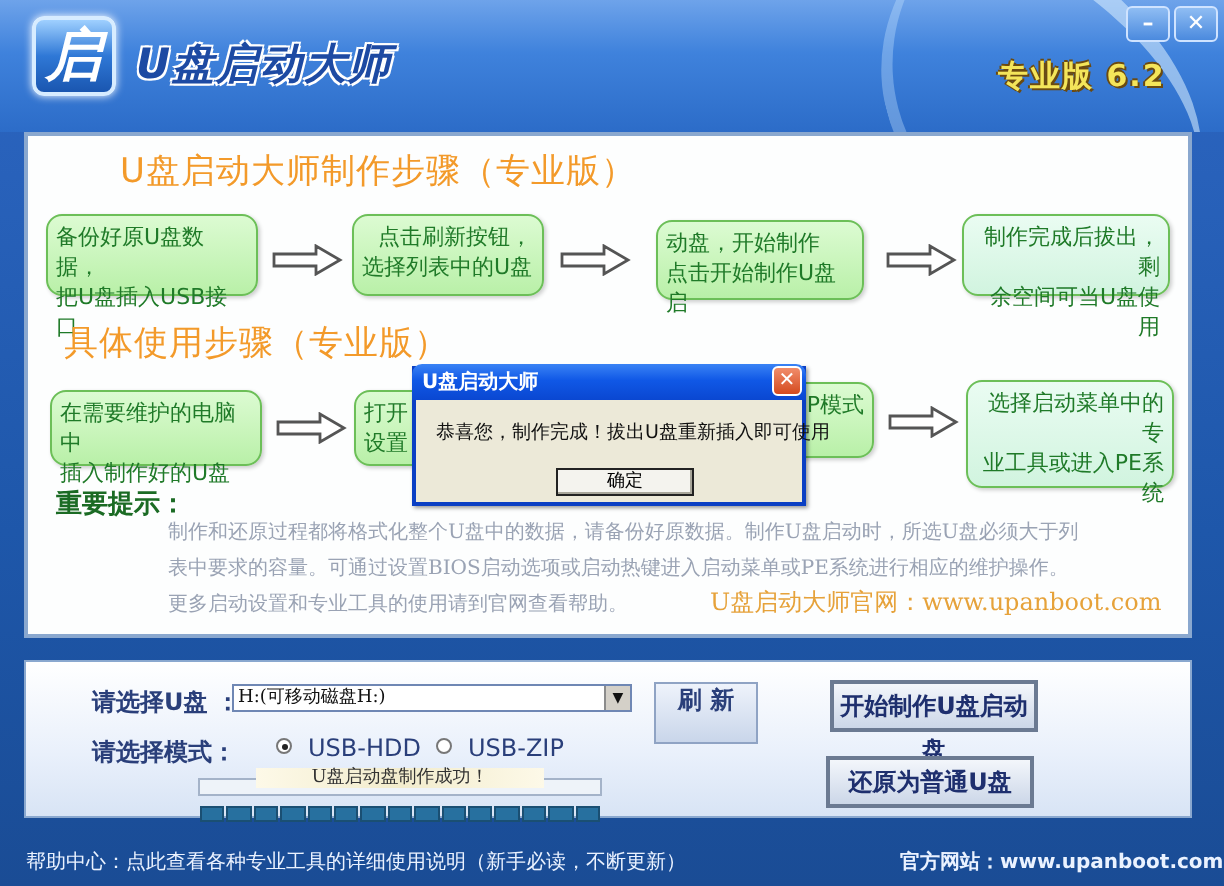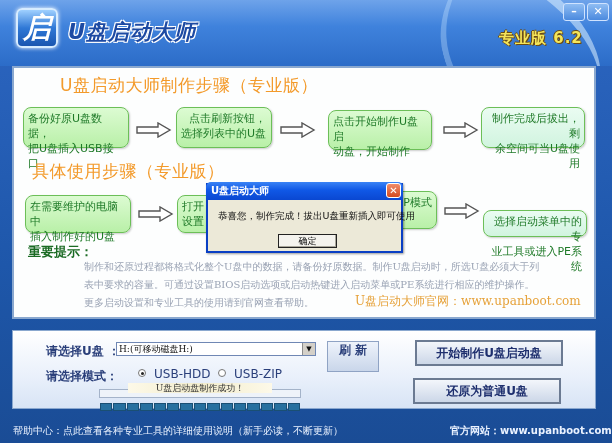--- a/index.html
+++ b/index.html
@@ -52,21 +52,21 @@
     background: linear-gradient(180deg, #ffffff 0%, #e9f0fb 60%, #d8e4f5 100%); border: 1px solid #8aa8cf; }
   .lbl { position: absolute; font-size: 12px; color: #2a3f7a; font-weight: bold; }
   .drive-select { position: absolute; left: 116px; top: 342px; width: 200px; height: 14px; background: #fff;
     border: 1px solid #6f87b4; font-size: 9px; color: #111; line-height: 12px; padding-left: 2px;
     font-family: "DejaVu Serif", serif; }
   .drive-select .dd { position: absolute; right: 0; top: 0; width: 13px; height: 12px; background: #d4d0c8;
     border-left: 1px solid #8c8c8c; font-size: 7px; text-align: center; line-height: 12px; }
   .refresh-btn { position: absolute; left: 327px; top: 341px; width: 52px; height: 31px;
     background: linear-gradient(180deg, #eef3fb, #c9d6ea); border: 1px solid #8fa3c4; color: #2a3f7a;
     font-size: 12px; font-weight: bold; text-align: center; line-height: 16px; }
-  .big-btn { position: absolute; width: 148px; height: 26px; background: linear-gradient(180deg, #f3f6fb, #ccd7e8);
+  .big-btn { position: absolute; width: 104px; height: 26px; background: linear-gradient(180deg, #f3f6fb, #ccd7e8);
     border: 2px solid #6b7a92; color: #1e2f6e; font-size: 12px; font-weight: bold; text-align: center; line-height: 22px; }
   .radio { position: absolute; font-size: 12px; color: #2a3f7a; }
   .radio .dot { display: inline-block; width: 8px; height: 8px; border-radius: 50%; border: 1px solid #777;
     background: #fff; margin-right: 8px; vertical-align: 1px; position: relative; }
   .radio .dot.on::after { content: ""; position: absolute; left: 2px; top: 2px; width: 3px; height: 3px;
     border-radius: 50%; background: #222; }
   .progress-frame { position: absolute; left: 99px; top: 389px; width: 202px; height: 9px;
     border: 1px solid #a4b3c9; background: #eef3f9; }
   .progress-caption { position: absolute; left: 99px; top: 382px; width: 202px; text-align: center;
     font-size: 9px; color: #333; font-family: "DejaVu Serif", serif; }
@@ -81,21 +81,21 @@
   
   .dialog { position: absolute; left: 206px; top: 183px; width: 197px; height: 70px; background: #ece9d8;
     border: 2px solid #0a3fc4; border-top: none; box-shadow: 1px 1px 2px rgba(0,0,0,0.4); }
   .dialog-title { position: absolute; left: -2px; top: -1px; width: 197px; height: 18px;
     background: linear-gradient(180deg, #3a83f5 0%, #1058e6 45%, #0a47d1 100%); border-radius: 5px 5px 0 0; }
   .dialog-title-text { position: absolute; left: 5px; top: 2px; font-size: 10px; color: #fff; font-weight: bold; }
   .dialog-close { position: absolute; right: 2px; top: 1px; width: 15px; height: 15px; border-radius: 3px;
     background: linear-gradient(180deg, #f18d6b, #d44a1f); border: 1px solid #fff; color: #fff; font-size: 10px;
     font-weight: bold; text-align: center; line-height: 13px; }
   .dialog-msg { position: absolute; left: 10px; top: 27px; font-size: 9.5px; color: #111; white-space: nowrap; }
-  .dialog-ok { position: absolute; left: 70px; top: 51px; width: 59px; height: 14px; background: #f4f3ee;
+  .dialog-ok { position: absolute; left: 70px; top: 51px; width: 69px; height: 14px; background: #f4f3ee;
     border: 1px solid #222; box-shadow: inset -1px -1px 0 #a8a69a; font-size: 9px; text-align: center; line-height: 12px; }
 </style>
 </head>
 <body>
 
 <div class="window">
 
   <div class="header">
     <div class="swoosh1"></div>
     <div class="swoosh2"></div>
@@ -118,22 +118,22 @@
       <path d="M1 5 H22 V1 L34 8 L22 15 V11 H1 Z" fill="#fff" stroke="#555" stroke-width="1.4"></path>
     </svg>
   <div class="step" style="left:176px;top:107px;width:96px;height:41px;">
     <div style="padding-left:8px">点击刷新按钮，</div>
     <div>选择列表中的U盘</div>
   </div>
   <svg class="arrow" style="left:280px;top:122px;" viewBox="0 0 36 16">
       <path d="M1 5 H22 V1 L34 8 L22 15 V11 H1 Z" fill="#fff" stroke="#555" stroke-width="1.4"></path>
     </svg>
   <div class="step" style="left:328px;top:110px;width:104px;height:40px;">
+    <div>动盘，开始制作</div>
     <div>点击开始制作U盘启</div>
-    <div>动盘，开始制作</div>
   </div>
   <svg class="arrow" style="left:443px;top:122px;" viewBox="0 0 36 16">
       <path d="M1 5 H22 V1 L34 8 L22 15 V11 H1 Z" fill="#fff" stroke="#555" stroke-width="1.4"></path>
     </svg>
   <div class="step last" style="left:481px;top:107px;width:104px;height:41px;">
     <div>制作完成后拔出，剩</div>
     <div>余空间可当U盘使用</div>
   </div>
 
   <div class="section-title" style="left:32px;top:160px;">具体使用步骤（专业版）</div>
@@ -149,21 +149,21 @@
     <div>打开</div>
     <div>设置</div>
   </div>
   <div class="step" style="left:345px;top:191px;width:92px;height:38px;text-align:right;">
     <div>P模式</div>
     <div></div>
   </div>
   <svg class="arrow" style="left:444px;top:203px;" viewBox="0 0 36 16">
       <path d="M1 5 H22 V1 L34 8 L22 15 V11 H1 Z" fill="#fff" stroke="#555" stroke-width="1.4"></path>
     </svg>
-  <div class="step last" style="left:483px;top:190px;width:104px;height:27px;margin-top:20px;">
+  <div class="step last" style="left:483px;top:190px;width:104px;height:54px;">
     <div>选择启动菜单中的专</div>
     <div>业工具或进入PE系统</div>
   </div>
 
   <div class="tips-title">重要提示：</div>
   <div class="tips-text">
     <div>制作和还原过程都将格式化整个U盘中的数据，请备份好原数据。制作U盘启动时，所选U盘必须大于列</div>
     <div>表中要求的容量。可通过设置BIOS启动选项或启动热键进入启动菜单或PE系统进行相应的维护操作。</div>
     <div>更多启动设置和专业工具的使用请到官网查看帮助。</div>
   </div>

